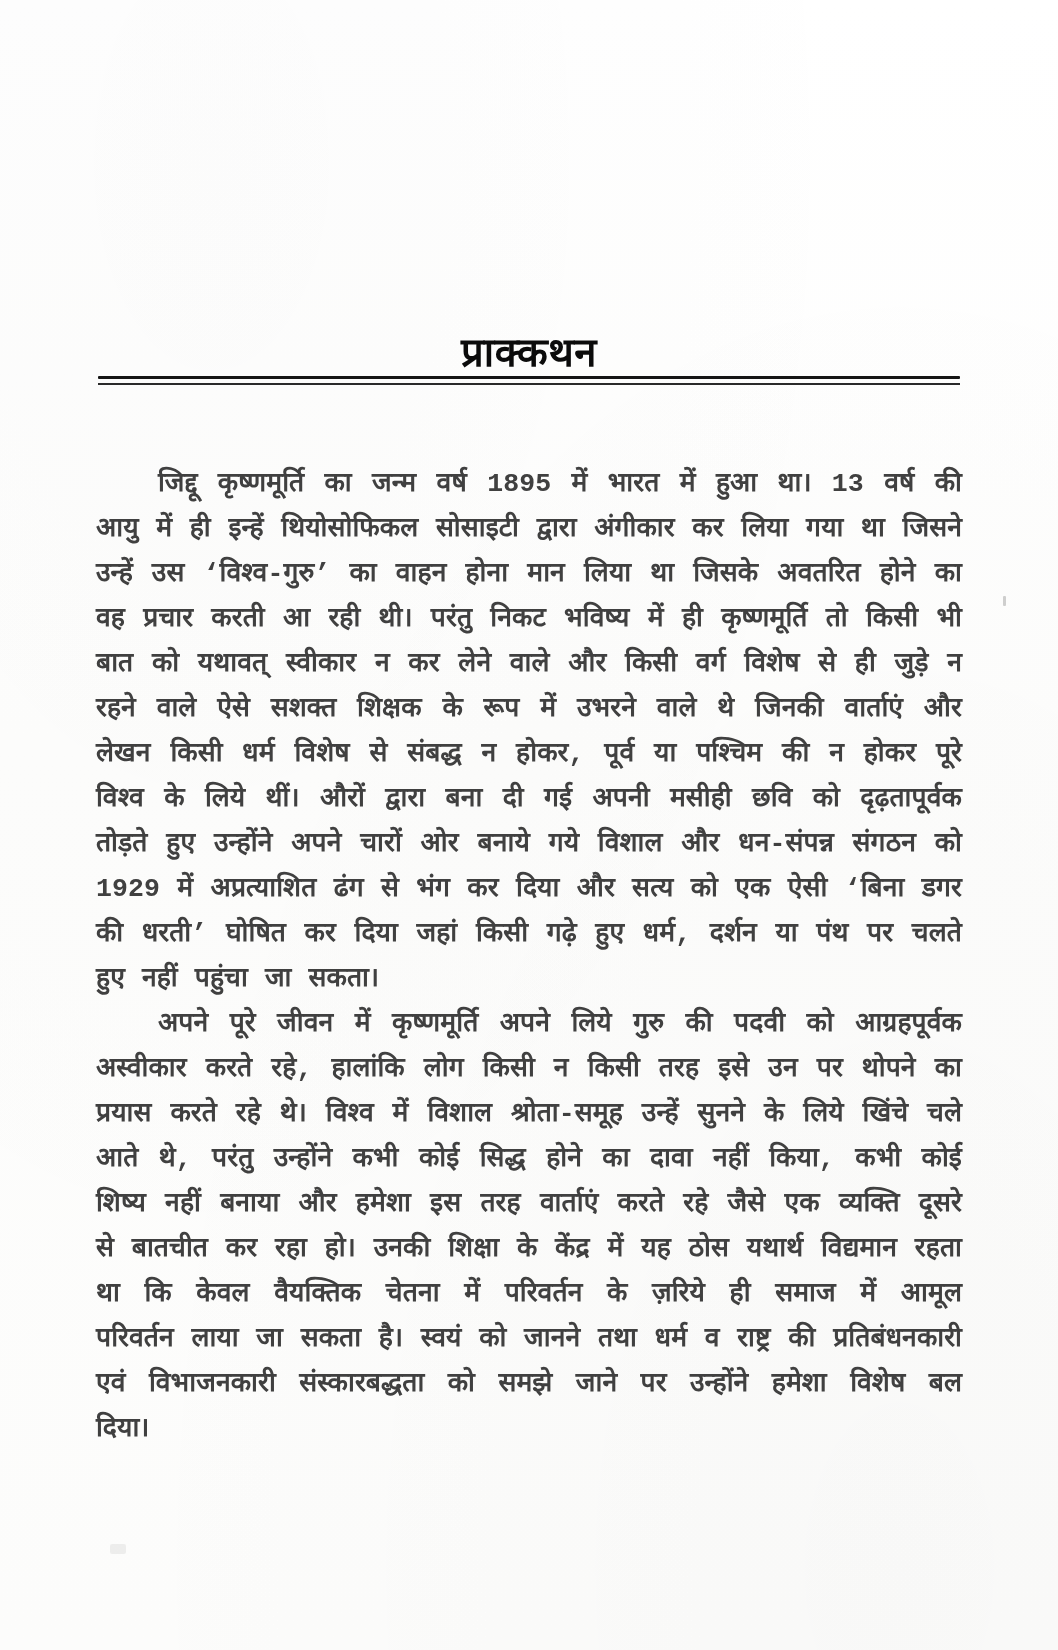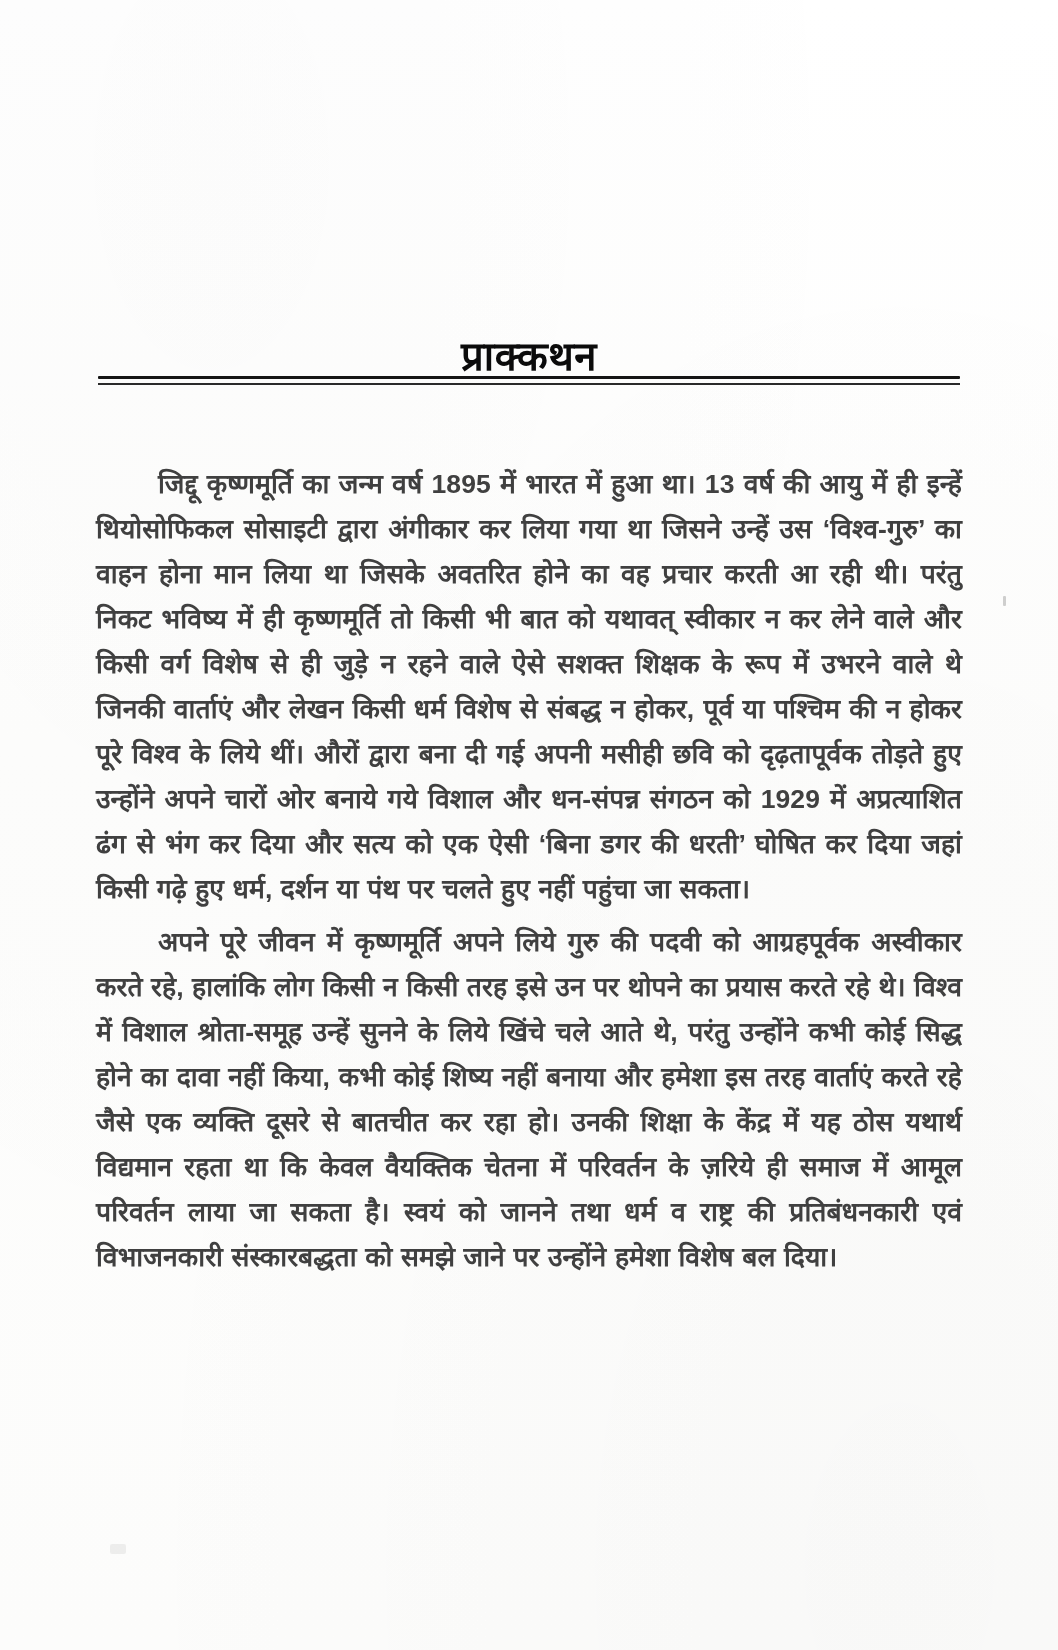--- a/index.html
+++ b/index.html
@@ -8,21 +8,21 @@
     padding: 0;
     background: #ffffff;
   }
   .page {
     position: relative;
     width: 1058px;
     height: 1650px;
     margin: 0 auto;
     background: #fefefe;
     overflow: hidden;
-    font-family: Liberation Sans, sans-serif;
+    font-family: Liberation Mono, monospace;
     color: #111111;
     box-sizing: border-box;
   }
   
   .paper-tint {
     position: absolute;
     inset: 0;
     background:
       radial-gradient(ellipse at 20% 10%, rgba(0,0,0,0.012), rgba(0,0,0,0) 60%),
       radial-gradient(ellipse at 85% 95%, rgba(0,0,0,0.015), rgba(0,0,0,0) 65%),
@@ -77,21 +77,21 @@
     text-align: justify;
     text-align-last: left;
     font-size: 26.5px;
     line-height: 45px;
     font-weight: 600;
     letter-spacing: 0.1px;
     word-spacing: 1px;
     color: #404040;
   }
   .para + .para {
-    margin-top: 8px;
+    margin-top: 0;
   }
   .para.indent {
     text-indent: 62px;
   }
   .footer-mark {
     position: absolute;
     left: 110px;
     bottom: 96px;
     width: 16px;
     height: 10px;

